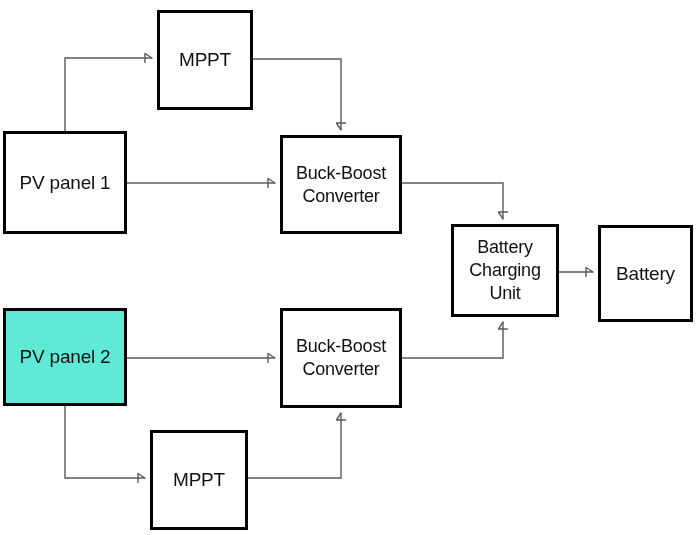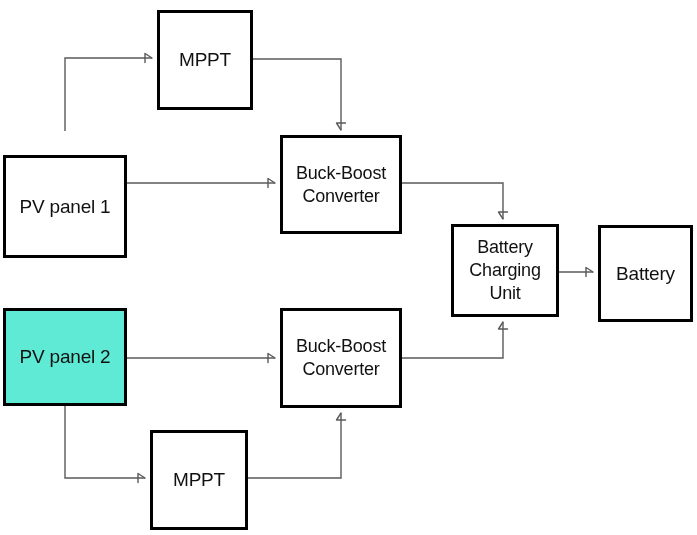--- a/index.html
+++ b/index.html
@@ -88,21 +88,21 @@
       <g>
         <path d="M 248,478 L 341,478 L 341,413" fill="none" stroke="#5a5a5a" stroke-width="1.4"></path>
         <polyline points="341,413 336.5,420 345.5,420" fill="none" stroke="#5a5a5a" stroke-width="1.4" stroke-linecap="round" stroke-linejoin="round"></polyline>
       </g>
     </svg>
 
   <div id="nodes-root">
       <div class="node" style="left: 157px; top: 10px; width: 96px; height: 100px; border-color: rgb(0, 0, 0); background: rgb(255, 255, 255);">
         <div class="node-label" style="color: rgb(17, 17, 17);">MPPT</div>
       </div>
-      <div class="node" style="left: 3px; top: 131px; width: 124px; height: 103px; border-color: rgb(0, 0, 0); background: rgb(255, 255, 255); margin-top: 24px;">
+      <div class="node" style="left: 3px; top: 131px; width: 124px; height: 103px; border-color: rgb(0, 0, 0); background: rgb(255, 255, 255);">
         <div class="node-label" style="color: rgb(17, 17, 17);">PV panel 1</div>
       </div>
       <div class="node" style="left: 280px; top: 135px; width: 122px; height: 99px; border-color: rgb(0, 0, 0); background: rgb(255, 255, 255);">
         <div class="node-label small" style="color: rgb(17, 17, 17);">Buck-Boost
 Converter</div>
       </div>
       <div class="node" style="left: 451px; top: 224px; width: 108px; height: 93px; border-color: rgb(0, 0, 0); background: rgb(255, 255, 255);">
         <div class="node-label small" style="color: rgb(17, 17, 17);">Battery
 Charging
 Unit</div>

